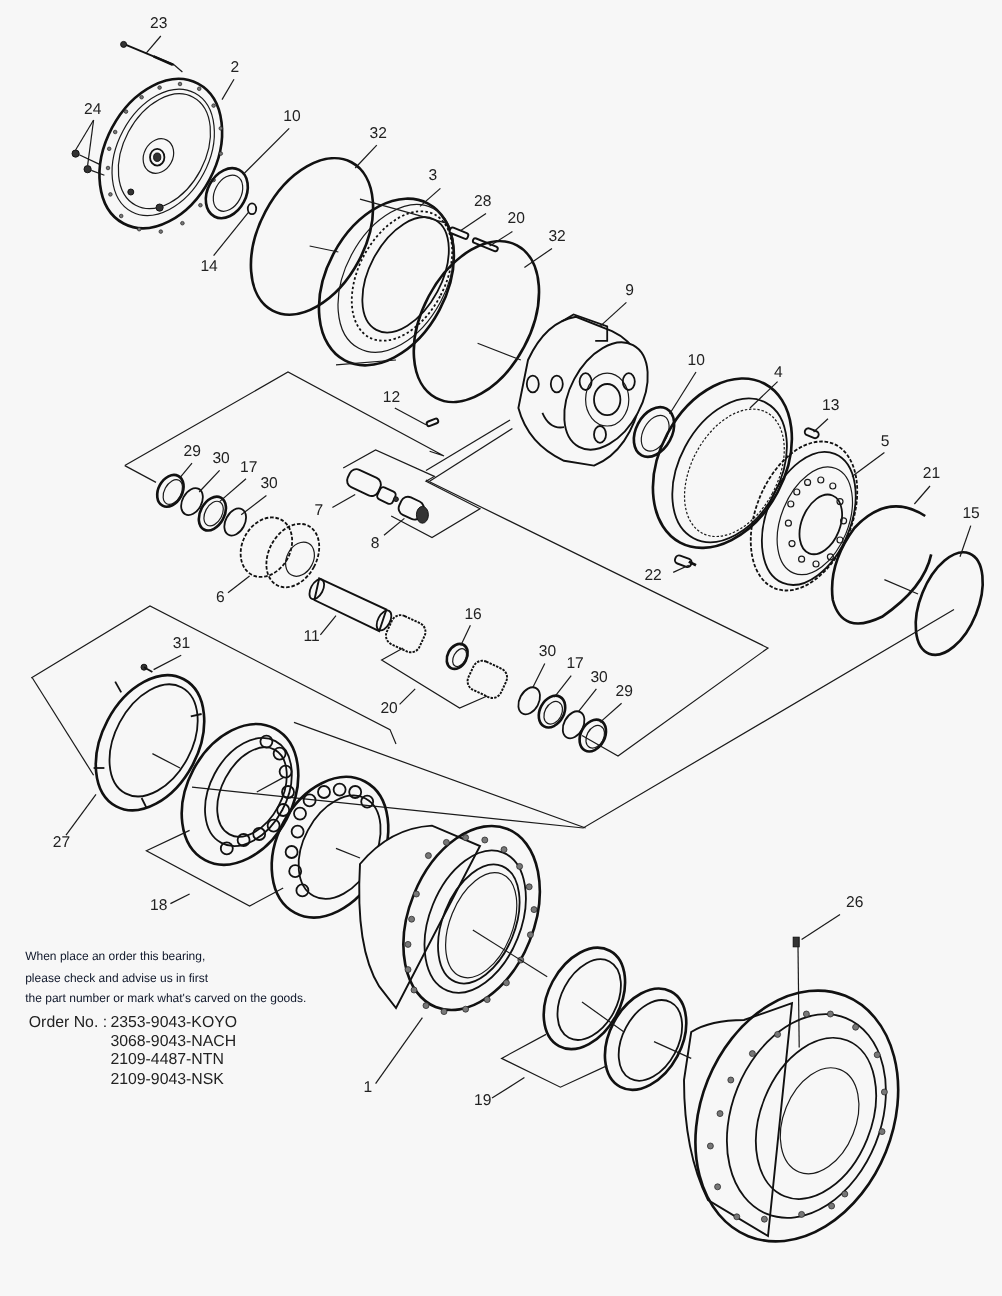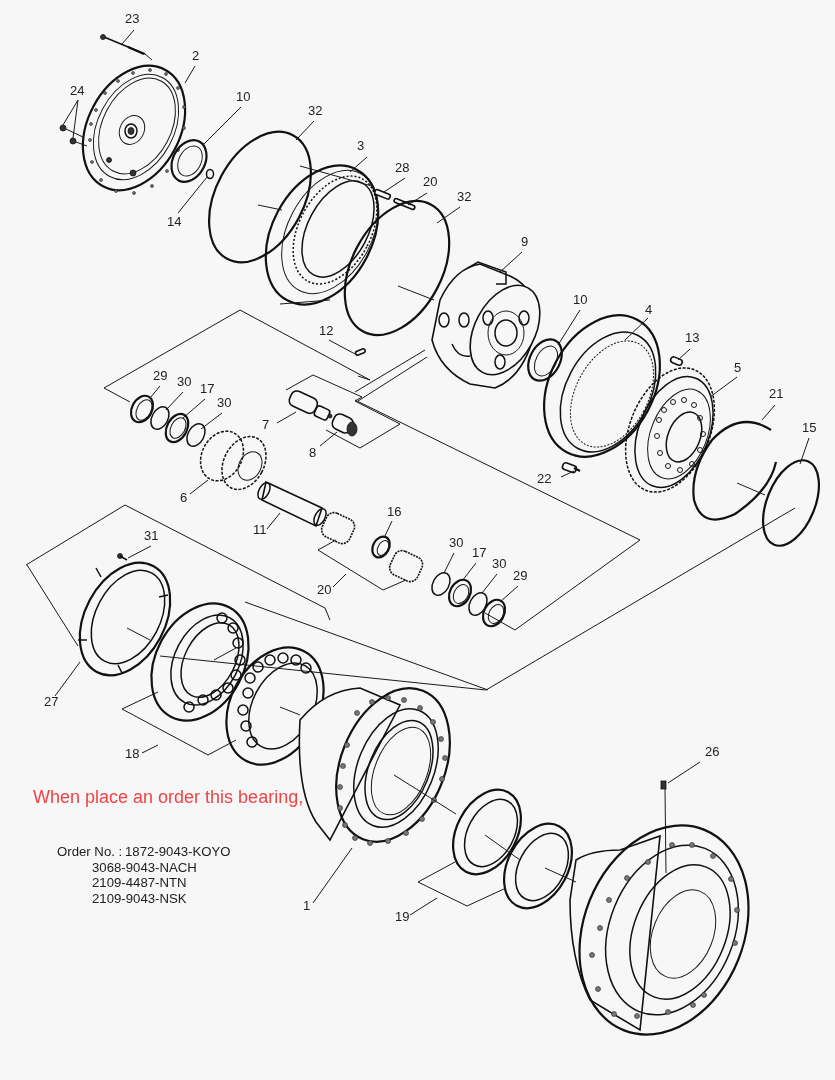--- a/index.html
+++ b/index.html
@@ -11,25 +11,25 @@
     #diagram { position: absolute; left: 0; top: 0; width: 835px; height: 1080px; }
     #diagram .ln { stroke: #1a1a1a; fill: none; stroke-width: 1; }
     #diagram .th { stroke: #111; fill: none; stroke-width: 2.2; }
     #diagram .md { stroke: #111; fill: none; stroke-width: 1.5; }
     #diagram .fl { stroke: #111; fill: #f7f7f7; stroke-width: 1.6; }
     #diagram .dk { fill: #333; stroke: #111; stroke-width: 0.8; }
     #diagram .hole { fill: #777; stroke: #222; stroke-width: 0.6; }
     #diagram text.lbl { font-family: "Liberation Sans", sans-serif; font-size: 13px; fill: #222; }
     .note {
       position: absolute; left: 21px; top: 789px;
-      font-size: 18px; line-height: 17.5px; color: #ef4444; margin-left: 12px;
+      font-size: 10px; line-height: 17.5px; color: #0f172a;
     }
     .note .line { display: block; white-space: nowrap; }
     .order { position: absolute; left: 24px; top: 844px; font-size: 13.2px; line-height: 15.5px; color: #222; }
-    .order .hdr { display: inline-block; width: 68px; margin-left: 33px; }
+    .order .hdr { display: inline-block; width: 68px; }
     .order .row { display: block; white-space: nowrap; }
     .order .num { display: inline-block; }
     .order .indent { display: inline-block; width: 68px; }
   </style>
 </head>
 <body>
 
 <svg id="diagram" viewBox="0 0 835 1080" xmlns="http://www.w3.org/2000/svg">
 
   <g>
@@ -445,20 +445,22 @@
     <text class="lbl" x="44" y="706">27</text>
     <text class="lbl" x="125" y="758">18</text>
     <text class="lbl" x="705" y="756">26</text>
     <text class="lbl" x="303" y="910">1</text>
     <text class="lbl" x="395" y="921">19</text>
   </g>
 </svg>
 
 <div class="note">
   <span class="line">When place an order this bearing,</span>
+  <span class="line">please check and advise us in first</span>
+  <span class="line">the part number or mark what's carved on the goods.</span>
 </div>
 
 <div class="order">
-  <span class="row"><span class="hdr">Order No. :</span><span class="num">1872-9043-KOYO</span></span>
+  <span class="row"><span class="hdr">Order No. :</span><span class="num">2353-9043-KOYO</span></span>
   <span class="row"><span class="indent"></span><span class="num">3068-9043-NACH</span></span>
   <span class="row"><span class="indent"></span><span class="num">2109-4487-NTN</span></span>
   <span class="row"><span class="indent"></span><span class="num">2109-9043-NSK</span></span>
 </div>
 
 </body></html>

